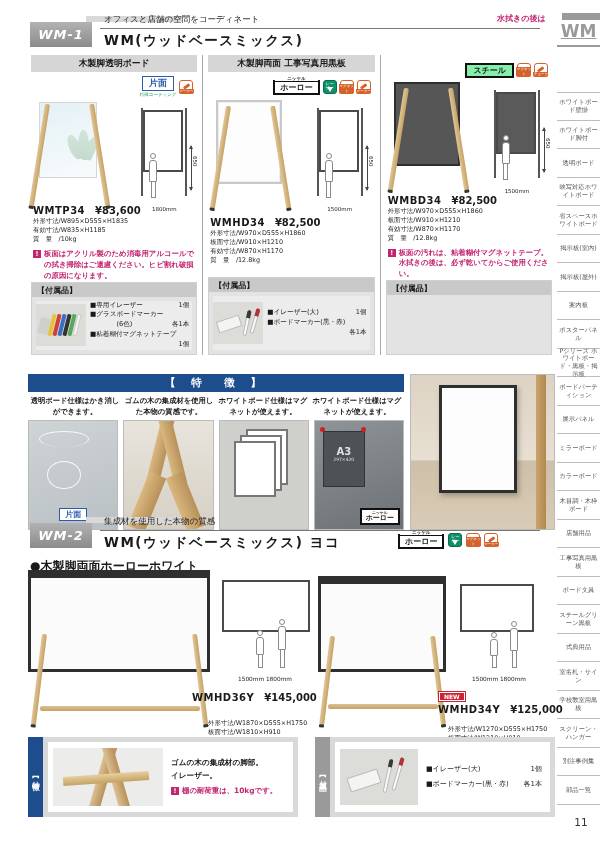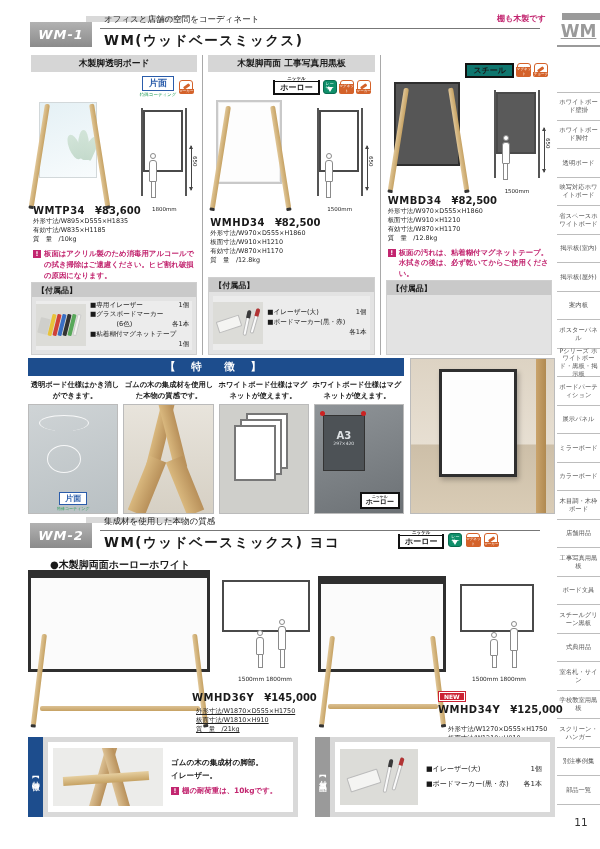--- a/index.html
+++ b/index.html
@@ -36,21 +36,21 @@
   .colhead { background:#d6d6d6; text-align:center; font-weight:bold; font-size:8.8px; padding:3px 0 2px; }
   .badges { display:flex; justify-content:flex-end; align-items:flex-start; gap:3px; margin:4px 4px 0 0; height:20px; }
   .badge-katamen { border:1.5px solid #2a5caa; color:#2a5caa; font-weight:bold; font-size:9px;
                    padding:1px 6px; background:#fff; line-height:1.2; }
   .bk-wrap { display:flex; flex-direction:column; align-items:center; }
   .badge-sub { color:#1a9a50; font-size:4.5px; margin-top:1px; }
   .badge-horo { position:relative; border:2px solid #111; background:#fff; font-weight:bold;
                 font-size:8px; padding:2px 5px 1px; line-height:1; margin-top:4px; }
   .bh-top { position:absolute; top:-5.5px; left:0; right:0; text-align:center; font-size:4.5px;
             font-weight:bold; color:#111; background:#fff; line-height:1.1; }
-  .badge-steel { border:2px solid #111; background:#0f766e; font-weight:bold; font-size:8px;
+  .badge-steel { border:2px solid #111; background:#86efac; font-weight:bold; font-size:8px;
                  padding:2px 6px 1px; line-height:1; margin-top:4px; }
   .ic { width:14px; height:14px; position:relative; border-radius:3px; flex:none; margin-top:4px; }
   .ic-laser { background:#0f8f6a; border:1px solid #0a6b4f; }
   .ic-lab-top { position:absolute; top:0.5px; left:0; right:0; text-align:center; font-size:4px; color:#fff; line-height:1; }
   .ic-funnel { position:absolute; left:3px; top:6px; width:0; height:0;
                border-left:3.5px solid transparent; border-right:3.5px solid transparent; border-top:5px solid #fff; }
   .ic-orange { background:#fff; border:1.5px solid #d4622a; }
   .ic-lab-bot { position:absolute; bottom:-1px; left:-1.5px; right:-1.5px; background:#d4622a; color:#fff;
                 font-size:3.5px; text-align:center; border-radius:0 0 2px 2px; line-height:1.4; }
   .ic-ellipse { position:absolute; left:2px; top:2.5px; width:7px; height:4.5px;
@@ -107,21 +107,21 @@
   .eraser { position:absolute; left:4px; top:16px; width:24px; height:12px; background:#f4f4f2; border:1px solid #bbb; transform:rotate(-18deg); border-radius:1px; }
   .pen { position:absolute; width:4px; height:26px; background:#fafafa; border:1px solid #bbb; border-radius:2px; }
   .pen i { position:absolute; top:-1px; left:-1px; right:-1px; height:8px; background:#3a3a3a; border-radius:2px 2px 0 0; display:block; }
   .pen.red i { background:#b23333; }
   .gmarkers { position:absolute; left:3px; top:10px; width:44px; height:26px; }
   .gmarkers i { position:absolute; width:4px; height:22px; border-radius:1px; transform:rotate(14deg); display:block; }
   .chalk { position:absolute; left:20px; top:4px; width:9px; height:34px; background:#fbfbf9; border:1px solid #bbb; border-radius:4px 4px 2px 2px; transform:rotate(8deg); }
   .chalk i { position:absolute; top:12px; left:0; right:0; height:10px; background:#2e2e2e; display:block; }
 
   
-  .featsec { position:absolute; left:28px; top:358px; width:527px; height:156px; display:flex; gap:6px; }
+  .featsec { position:absolute; left:28px; top:374px; width:527px; height:156px; display:flex; gap:6px; }
   .featleft { width:376px; display:flex; flex-direction:column; }
   .feat-banner { background:#1d4d8d; color:#fff; text-align:center; font-weight:bold; font-size:10.5px;
                  letter-spacing:6px; padding:2px 0; }
   .feat-caps { display:flex; margin-top:4px; }
   .feat-cap { flex:1; font-size:7.3px; font-weight:bold; text-align:center; line-height:1.45; padding:0 1px; }
   .feat-imgs { display:flex; gap:5px; margin-top:3px; flex:1; }
   .feat-img { flex:1; position:relative; border:1px solid #bbb; overflow:hidden; }
   .fi1 { background:linear-gradient(160deg,#cfd4d6,#b9c0c3); }
   .fi1 .scrib { position:absolute; border:1px solid rgba(255,255,255,.85); border-radius:50%; }
   .fi-badge { position:absolute; bottom:8px; left:50%; transform:translateX(-50%); background:#fff;
@@ -138,21 +138,21 @@
   .fi4 .sheet s { display:block; font-size:4.5px; text-decoration:none; }
   .fi4 .dot { position:absolute; width:5px; height:5px; border-radius:50%; background:#c22; }
   .fi4 .fhoro { position:absolute; right:3px; bottom:4px; background:#fff; border:2px solid #111; font-weight:bold;
                 font-size:7px; padding:1px 4px 0; line-height:1.1; }
   .fi4 .fhoro em { display:block; font-style:normal; font-size:3.8px; text-align:center; }
   .feat-photo { flex:1; position:relative; background:linear-gradient(180deg,#ddd3c3 0%,#e7dfd2 55%,#cdbfa8 56%,#d9ccb6 100%); border:1px solid #bbb; }
   .feat-photo .fpb { position:absolute; left:28px; top:10px; width:78px; height:108px; background:#fdfdfd; border:3px solid #2f2f2f; box-shadow:2px 3px 5px rgba(0,0,0,.25); }
   .feat-photo .fpw { position:absolute; right:8px; top:0; bottom:0; width:10px; background:linear-gradient(90deg,#caa46c,#b08950); }
 
   
-  .wm2-label { position:absolute; font-size:10px; font-weight:bold;margin-left:20px; }
+  .wm2-label { position:absolute; font-size:12px; font-weight:bold; }
   .wm2-badges { position:absolute; display:flex; gap:4px; align-items:flex-start; }
   .wideboard { position:absolute; }
   .wb-face { position:absolute; background:#fbfbfb; border:3px solid #2f2f2f; }
   .wb-face:before { content:""; position:absolute; left:0; right:0; top:0; height:5px; background:#2f2f2f; }
   .wb-cross { position:absolute; height:5px; background:linear-gradient(#dcc194,#c6a263); border-radius:2px; }
   .wm2diag { position:absolute; }
   .wm2diag .fr { position:absolute; border:2px solid #4a4a4a; background:#fff; }
   .wm2dims { position:absolute; font-size:5.8px; color:#222; }
   .newbadge { display:inline-block; background:#cc2233; color:#fff; font-weight:bold; font-size:6px;
               padding:1px 5px; border:1px solid #cc2233; box-shadow:inset 0 0 0 1px #fff; margin-bottom:2px; }
@@ -175,21 +175,21 @@
 </head>
 <body>
 
 <div id="page">
 
   <div class="lightbar" style="left:86px; top:16px; width:96px;"></div>
   <div class="sec-tag" style="left:30px; top:22px;">WM-1</div>
   <div class="sec-sub" style="left:104px; top:14px;">オフィスと店舗の空間をコーディネート</div>
   <div class="sec-rule" style="left:100px; top:28px; width:440px;"></div>
   <div class="sec-title" style="left:104px; top:32px;">WM(ウッドベースミックス)</div>
-  <div class="taxnote" style="left:497px; top:13px;">棚も木製です</div>
+  <div class="taxnote" style="left:497px; top:13px;">水拭きの後は</div>
 
   <div class="sb-tabbar"></div>
   <div class="sb-tab">WM</div>
   <div class="sb-underline"></div>
   <div class="sb-items">
     <div class="sb-item">ホワイトボード壁掛</div>
     <div class="sb-item">ホワイトボード脚付</div>
     <div class="sb-item">透明ボード</div>
     <div class="sb-item">映写対応ホワイトボード</div>
     <div class="sb-item">省スペースホワイトボード</div>
@@ -544,21 +544,21 @@
         <i class="sd-torso" style="height:24px;"></i>
         <i class="sd-leg" style="height:18px;"></i>
     </div>
   </div>
   <div class="wm2dims" style="left:238px; top:676px;">1500mm 1800mm</div>
   <div class="wm2text" style="left:192px; top:692px;">
     <div class="modelrow" style="margin:0 0 1px;">
       <span class="model">WMHD36Y</span>
       <span class="price">¥145,000</span>
     </div>
-    <div class="specs" style="margin:4px;text-decoration:underline;">
+    <div class="specs" style="margin:16px;">
       <div>外形寸法/W1870×D555×H1750</div>
       <div>板面寸法/W1810×H910</div>
       <div>質　量　/21kg</div>
     </div>
   </div>
 
   <div class="wideboard" style="left:318px; top:576px; width:130px; height:154px;">
     <div class="wb-face" style="left:0; top:0; width:128px; height:96px;"></div>
     <div class="legs">
       <i style="left:12px; top:60px; height:90px; transform:rotate(7deg); transform-origin:top;"></i>

